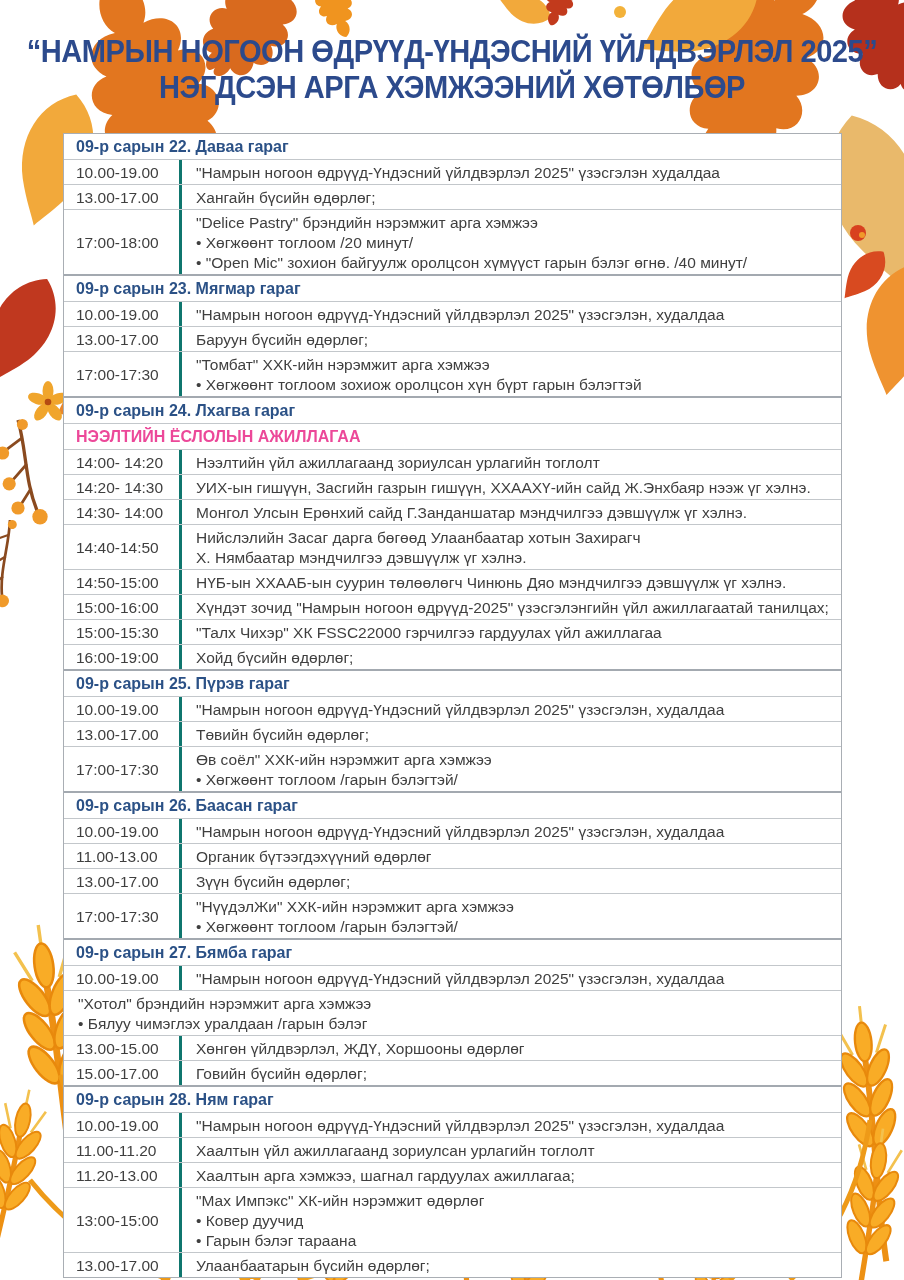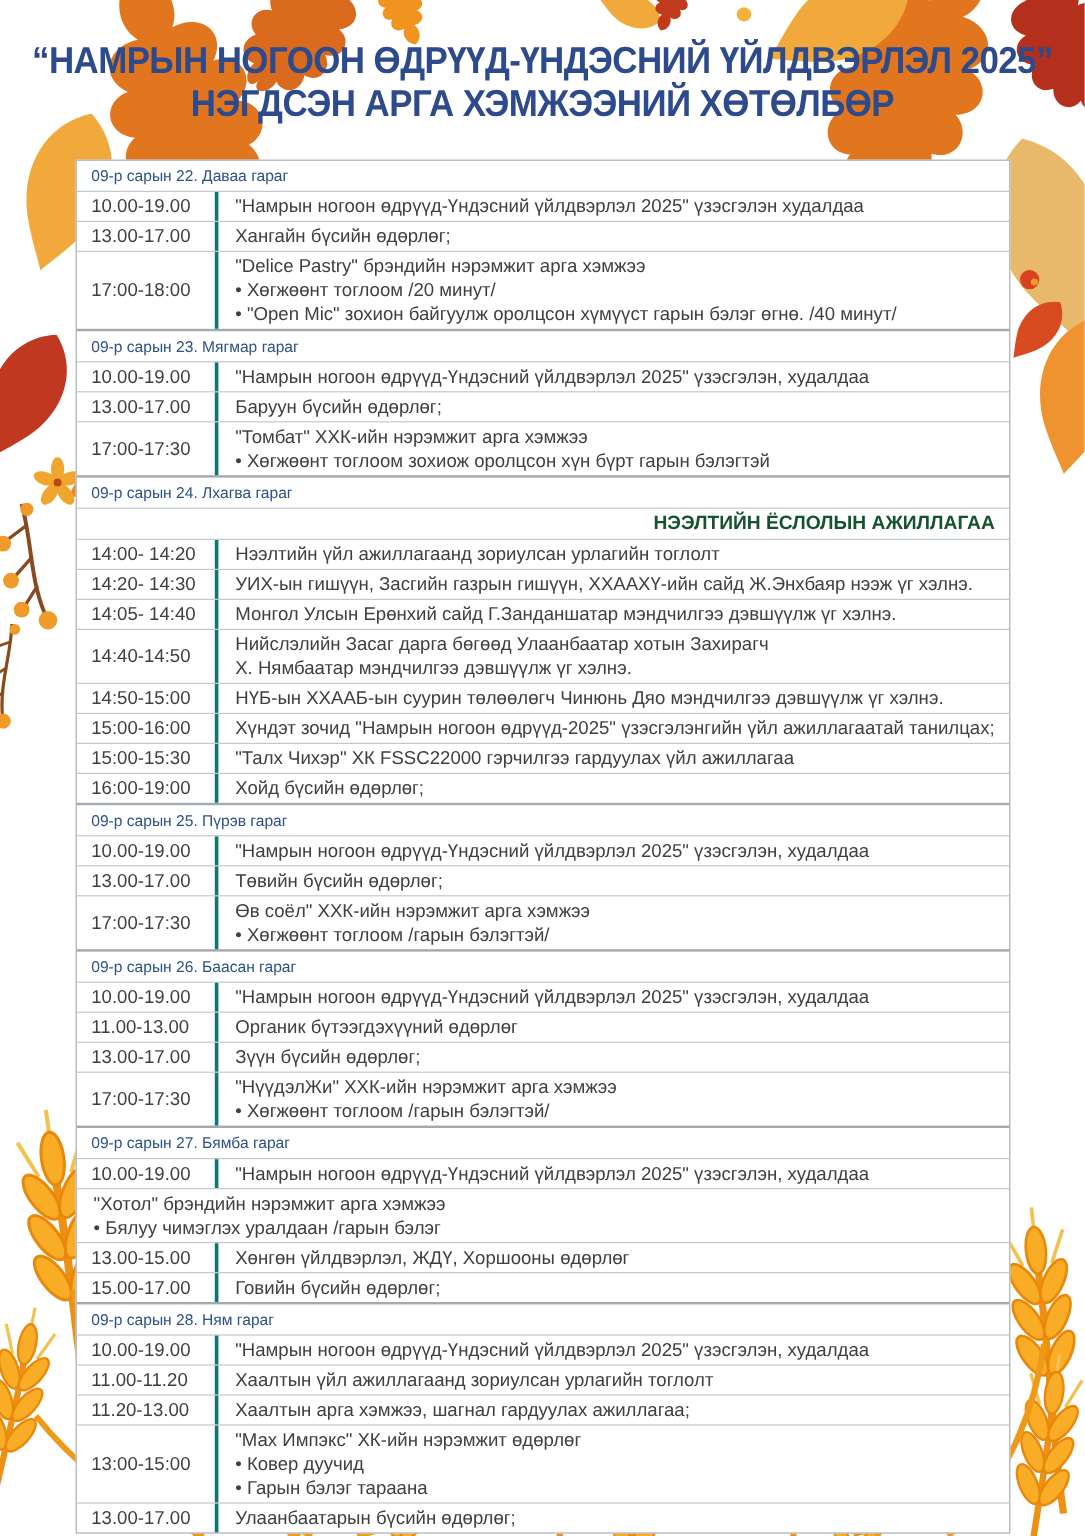--- a/index.html
+++ b/index.html
@@ -42,32 +42,31 @@
     border: 1px solid #a9aeb4;
     box-sizing: border-box;
     color: #3f3f3f;
     font-size: 15.5px;
     line-height: 19px;
   }
   .day-section + .day-section { border-top: 2px solid #a3a9b0; }
   .day-header {
     padding: 3px 12px 2px 12px;
     color: #2b5186;
-    font-weight: normal;
-    font-size: 13px;
+    font-weight: bold;
+    font-size: 16px;
     line-height: 20px;
   }
   .subheader {
     border-top: 1px solid #c3c7cb;
     padding: 3px 12px 2px 12px;
-    color: #14532d;
+    color: #ec4899;
     font-weight: bold;
     font-size: 16px;
     line-height: 20px;
-    text-align: right;
   }
   .row { display: flex; border-top: 1px solid #c3c7cb; }
   .time-cell {
     flex: 0 0 118px;
     width: 118px;
     box-sizing: border-box;
     padding: 2px 4px 2px 12px;
     border-right: 3px solid #0f766e;
     display: flex;
     align-items: center;
@@ -240,21 +239,21 @@
             <div class="event-line">Нээлтийн үйл ажиллагаанд зориулсан урлагийн тоглолт</div>
           </div>
         </div>
         <div class="row">
           <div class="time-cell">14:20- 14:30</div>
           <div class="event-cell">
             <div class="event-line">УИХ-ын гишүүн, Засгийн газрын гишүүн, ХХААХҮ-ийн сайд Ж.Энхбаяр нээж үг хэлнэ.</div>
           </div>
         </div>
         <div class="row">
-          <div class="time-cell">14:05- 14:40</div>
+          <div class="time-cell">14:30- 14:00</div>
           <div class="event-cell">
             <div class="event-line">Монгол Улсын Ерөнхий сайд Г.Занданшатар мэндчилгээ дэвшүүлж үг хэлнэ.</div>
           </div>
         </div>
         <div class="row">
           <div class="time-cell">14:40-14:50</div>
           <div class="event-cell">
             <div class="event-line">Нийслэлийн Засаг дарга бөгөөд Улаанбаатар хотын Захирагч</div>
             <div class="event-line">Х. Нямбаатар мэндчилгээ дэвшүүлж үг хэлнэ.</div>
           </div>

